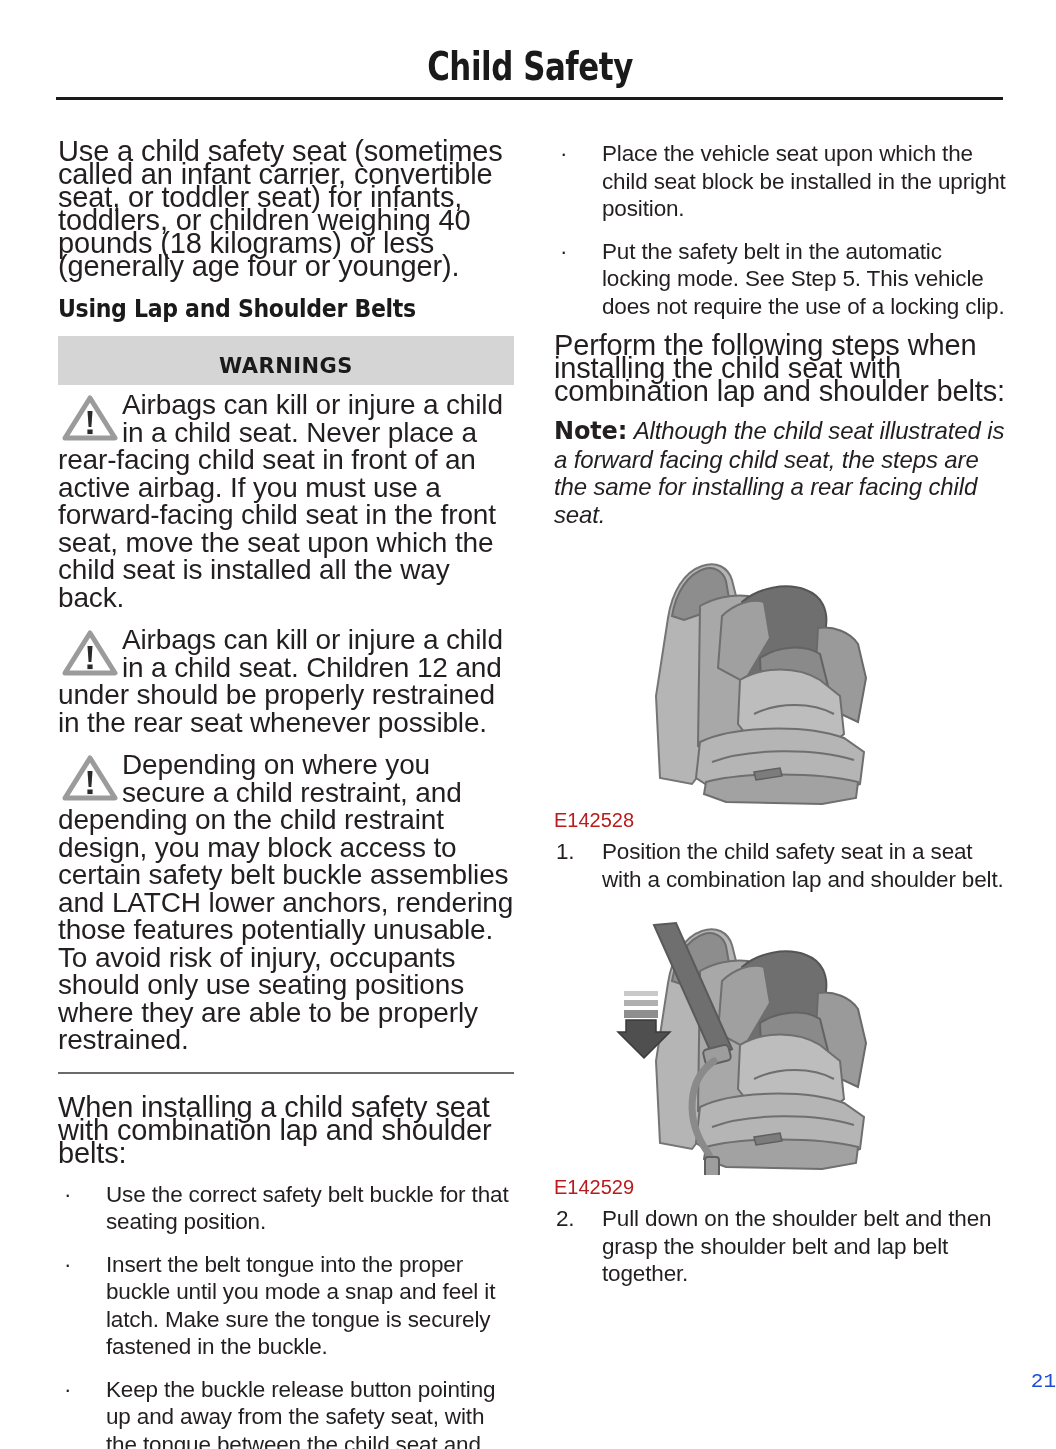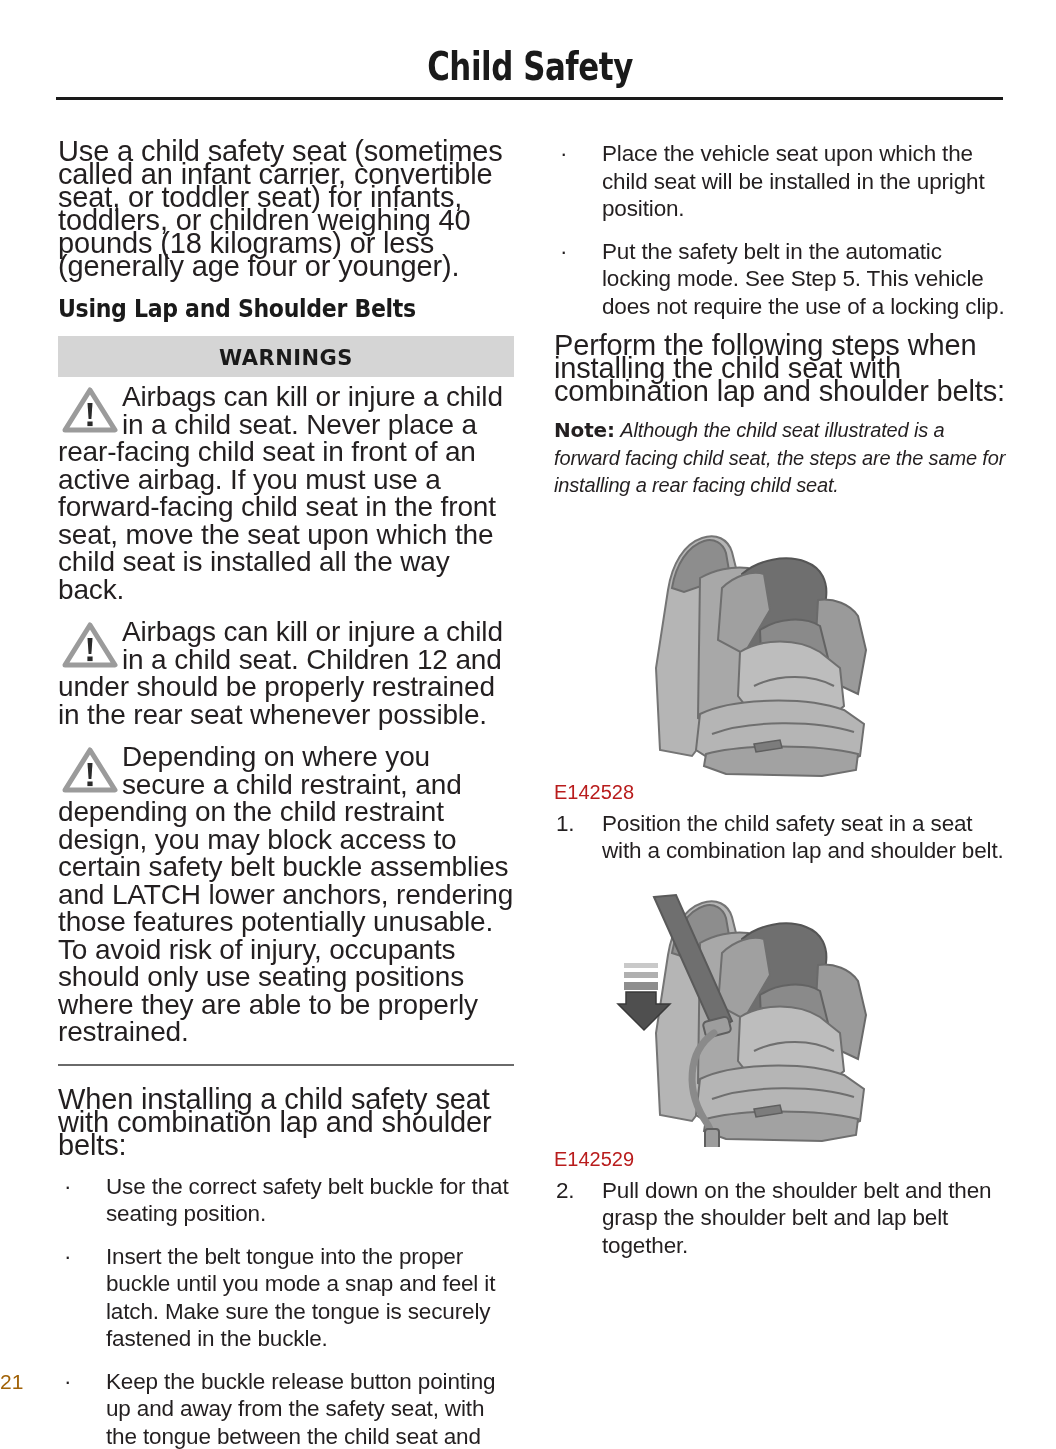--- a/index.html
+++ b/index.html
@@ -80,21 +80,21 @@
   }
 
   
   .warnings-banner {
     background: #d5d5d5;
     text-align: center;
     font-size: 21px;
     font-weight: bold;
     letter-spacing: 0.5px;
     line-height: 28px;
-    padding: 8px 0 5px 0;
+    padding: 16px 0 5px 0;
     color: #1a1a1a;
     font-family: "DejaVu Sans", sans-serif;
     margin-bottom: 6px;
   }
   .warn-block {
     position: relative;
     margin-bottom: 15px;
     font-size: 28px;
     line-height: 27.5px;
     letter-spacing: -0.15px;
@@ -138,21 +138,21 @@
   ol.steps li .marker {
     position: absolute;
     left: 2px;
     top: 0;
     font-size: 22.5px;
     line-height: 27.5px;
   }
 
   
   .note {
-    font-size: 20px;
+    font-size: 24px;
     line-height: 27.5px;
     letter-spacing: -0.15px;
     margin: 0 0 18px 0;
   }
   .note b { font-weight: bold; font-family: "DejaVu Sans", sans-serif; }
   .note i { font-style: italic; }
 
   
   .figure { margin: 6px 0 8px 0; }
   .figure .art {
@@ -166,23 +166,24 @@
     margin-top: 2px;
     font-family: Liberation Sans, sans-serif;
   }
 
   
   .page-number {
     position: absolute;
     left: 0;
     top: 1370px;
     width: 1056px;
-    text-align: left;
+    text-align: right;
     font-size: 21px;
-    color: #a16207;
+    color: #1d4ed8;
+    font-family: Liberation Mono, monospace;
   }
 </style>
 </head>
 <body>
 
 <div class="page">
 
   <div class="page-header">
     <div class="page-title">Child Safety</div>
   </div>
@@ -247,21 +248,21 @@
         <span>Keep the buckle release button pointing up and away from the safety seat, with the tongue between the child seat and the release button, to prevent accidental unbuckling.</span>
       </li>
     </ul>
   </div>
 
   <div class="col col-right">
 
     <ul class="bullets">
       <li>
         <span class="marker">·</span>
-        <span>Place the vehicle seat upon which the child seat will be installed in the upright position.</span>
+        <span>Place the vehicle seat upon which the child seat block be installed in the upright position.</span>
       </li>
       <li>
         <span class="marker">·</span>
         <span>Put the safety belt in the automatic locking mode. See Step 5. This vehicle does not require the use of a locking clip.</span>
       </li>
     </ul>
 
     <p class="tight">Perform the following steps when installing the child seat with combination lap and shoulder belts:</p>
 
     <div class="note">

